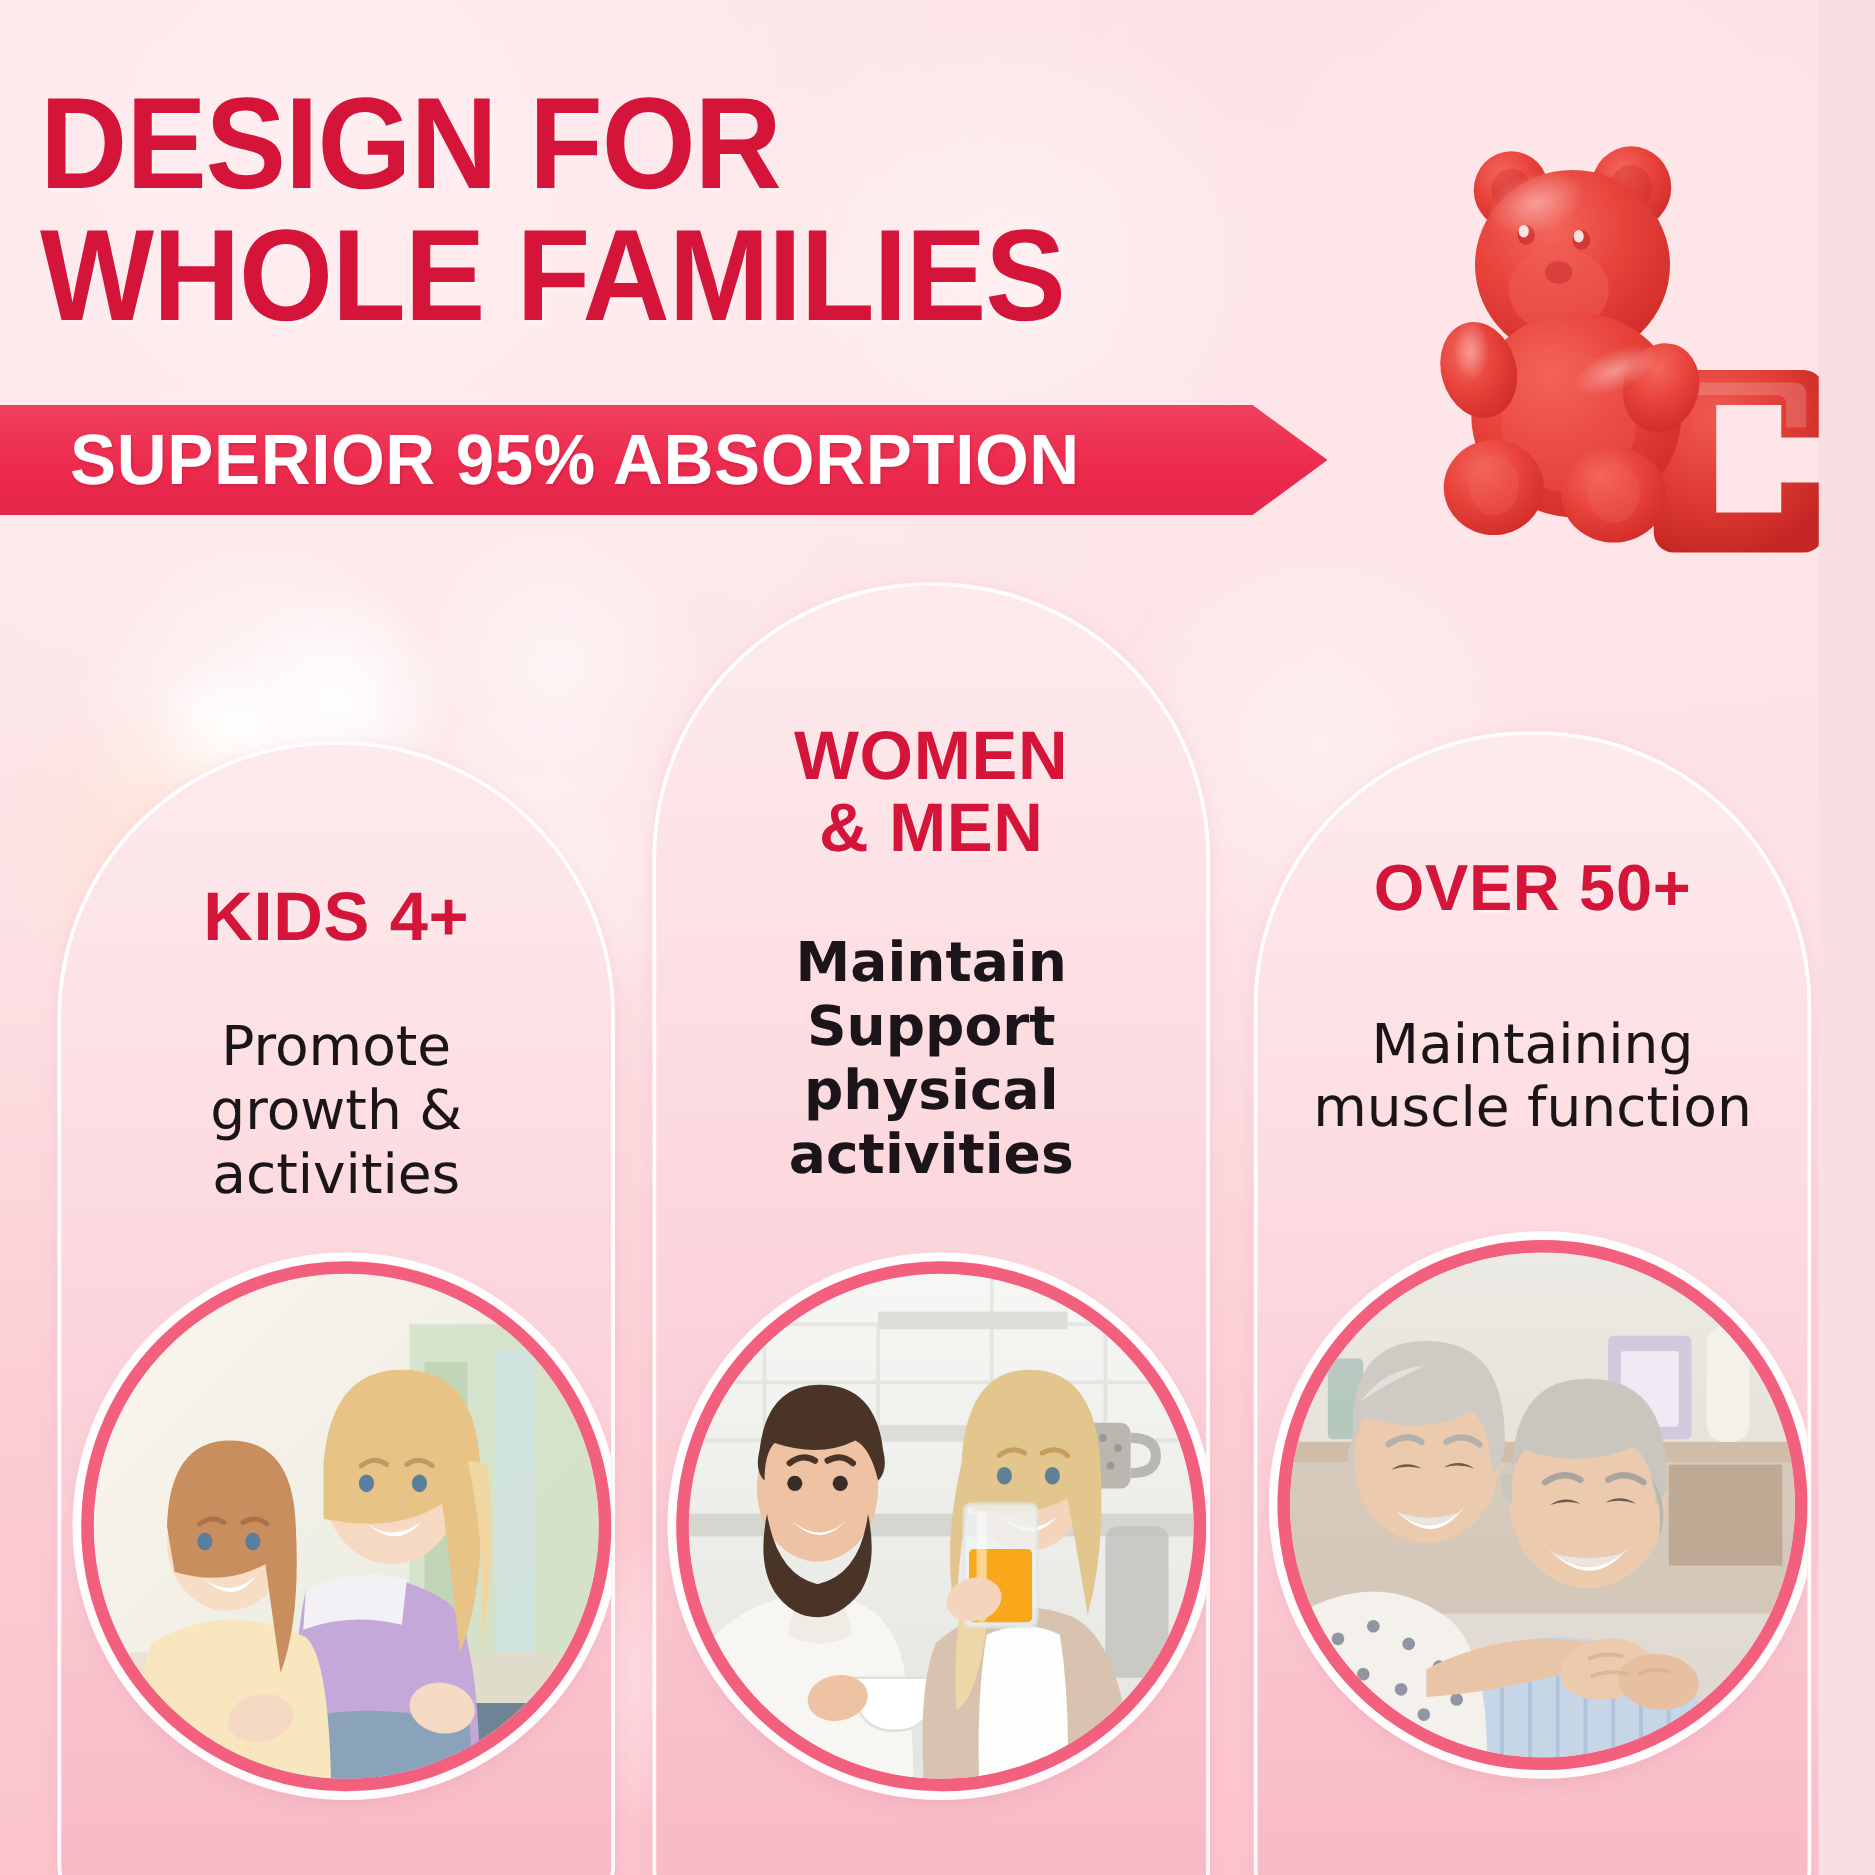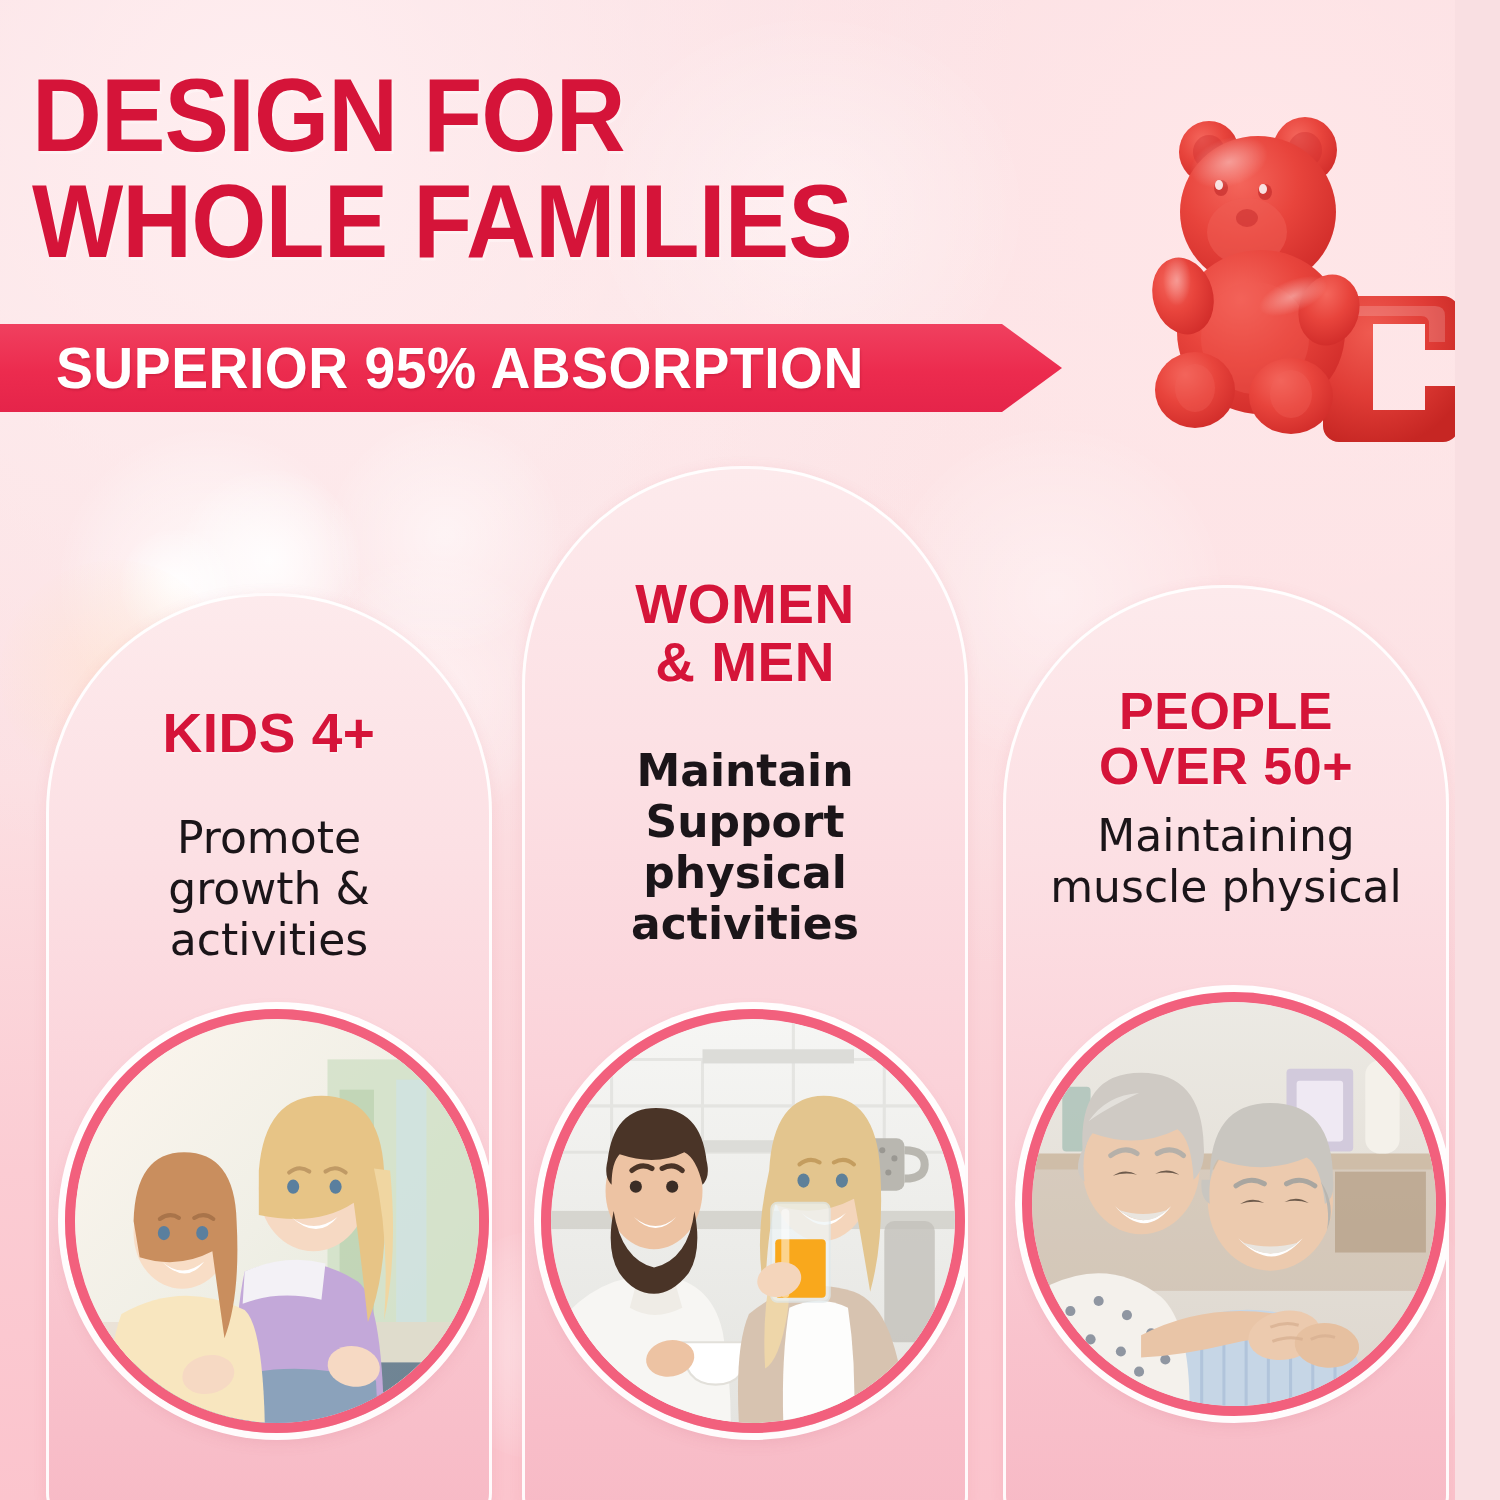--- a/index.html
+++ b/index.html
@@ -312,26 +312,25 @@
             <rect x="10" y="6" width="8" height="88" rx="4" fill="#ffffff" opacity=".5"></rect>
           </g>
           <ellipse cx="226" cy="258" rx="22" ry="17" fill="#f4d5bb" transform="rotate(-14 226 258)"></ellipse>
         </g>
       </svg>
     </div>
   </div>
 
   <div class="card card-3">
     <div class="card-title t3">
-      <div>PEOPLE</div>
       <div>OVER 50+</div>
     </div>
     <div class="card-body bd3">
       <div>Maintaining</div>
-      <div>muscle physical</div>
+      <div>muscle function</div>
     </div>
     <div class="photo p3">
       <svg viewBox="0 0 400 400" xmlns="http://www.w3.org/2000/svg">
         <defs>
           <clipPath id="c3">
               <circle cx="200" cy="200" r="200"></circle>
             </clipPath>
           <linearGradient id="bg3" x1="0" y1="0" x2="0" y2="1">
             <stop offset="0%" stop-color="#eceae4"></stop>
               <stop offset="100%" stop-color="#ddd6cd"></stop>

